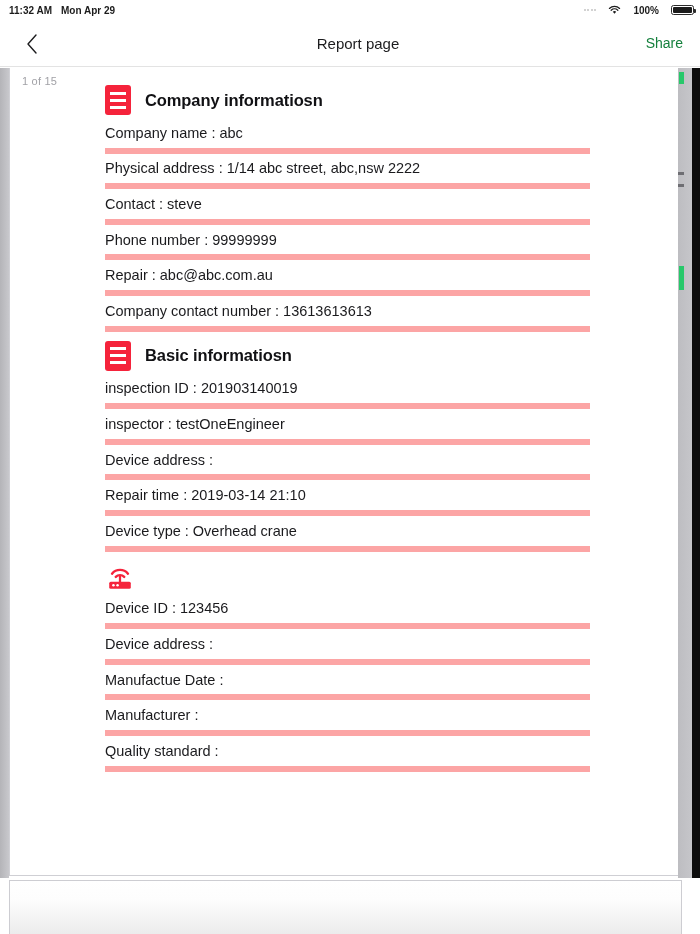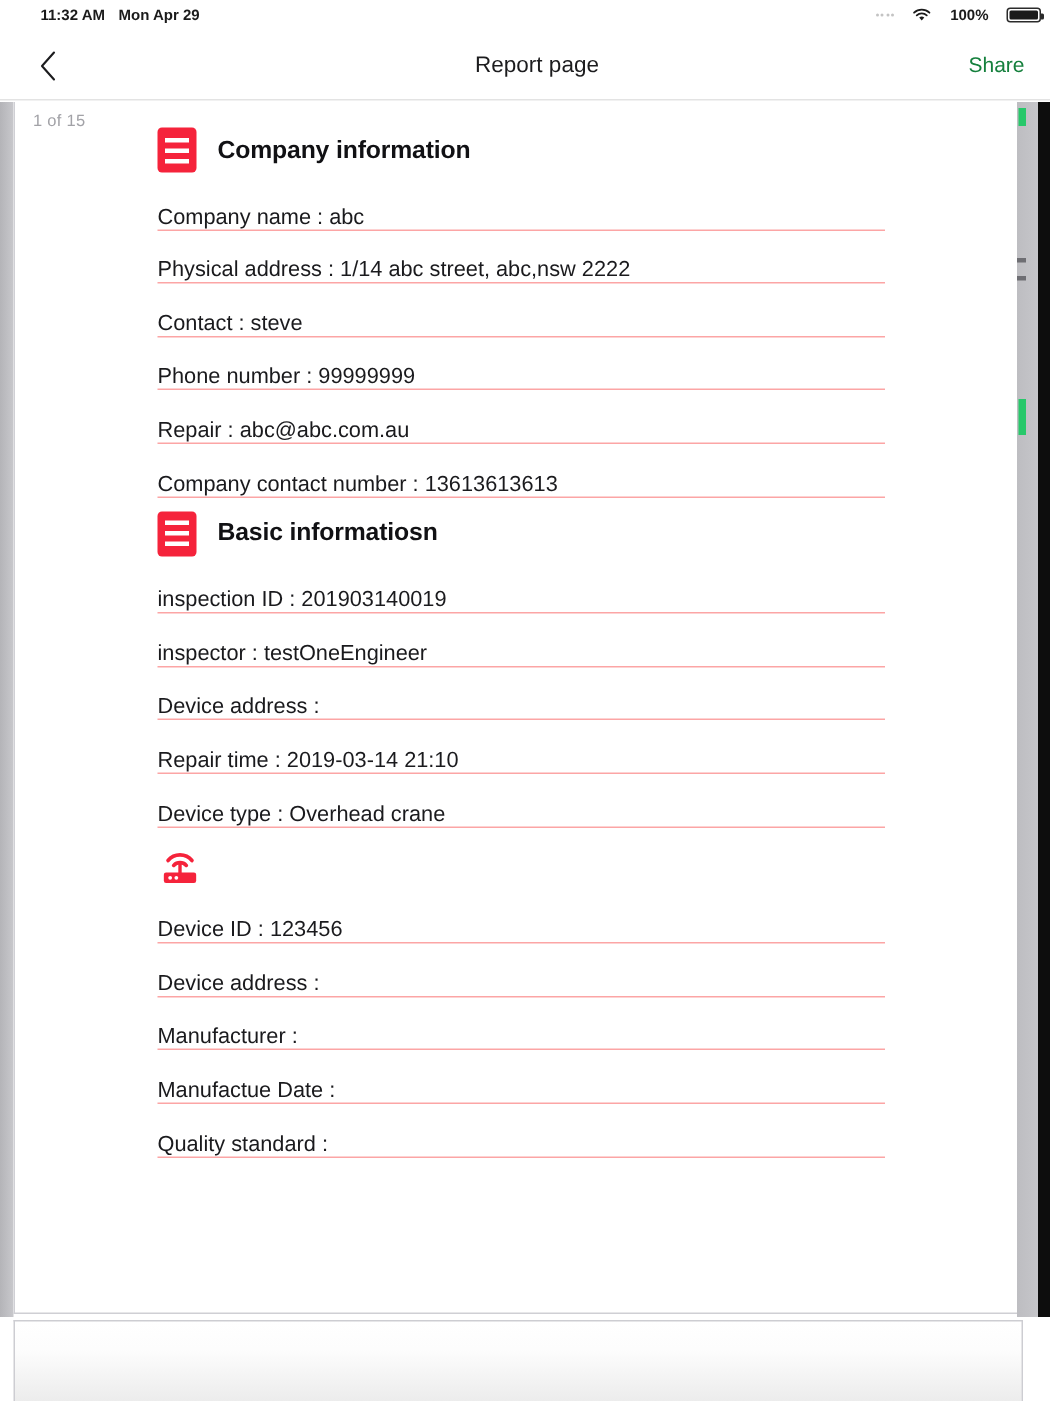--- a/index.html
+++ b/index.html
@@ -24,21 +24,20 @@
     position: absolute;
     top: 0; left: 0;
     width: 700px;
     height: 20px;
     background: #ffffff;
     display: flex;
     align-items: center;
     font-size: 10px;
     font-weight: bold;
     color: #1b1b1b;
-    padding-left: 18px;
   }
   .status-left {
     display: flex;
     align-items: center;
     gap: 9px;
     padding-left: 9px;
   }
   .status-right {
     position: absolute;
     right: 6px;
@@ -235,22 +234,22 @@
     background: #ffffff;
   }
 
   
   .icon-router { width: 30px; height: 30px; flex: none; display: block; }
 
   .field-row {
     position: relative;
     height: 35.6px;
     display: flex;
-    align-items: flex-end;
-    border-bottom: 1px solid #fca5a5;
+    align-items: center;
+    border-bottom: 6px solid #fca5a5;
   }
   .field-text {
     font-size: 14.5px;
     color: #1a1a1d;
     white-space: pre;
   }
 </style>
 </head>
 <body>
 
@@ -296,21 +295,21 @@
 
     <div class="page-sheet">
       <div class="page-counter">1 of 15</div>
       <div class="report">
           <div class="section-head">
             <div class="icon-list" style="background: rgb(245, 35, 59);">
               <i></i>
               <i></i>
               <i></i>
             </div>
-            <div class="section-title">Company information</div>
+            <div class="section-title">Company informatiosn</div>
           </div>
           <div class="field-row">
             <span class="field-text">Company name : abc</span>
           </div>
           <div class="field-row">
             <span class="field-text">Physical address : 1/14 abc street, abc,nsw 2222</span>
           </div>
           <div class="field-row">
             <span class="field-text">Contact : steve</span>
           </div>
@@ -356,24 +355,24 @@
               <circle cx="13.4" cy="25.8" r="1.35" fill="#ffffff"></circle>
             </svg>
           </div>
           <div class="field-row">
             <span class="field-text">Device ID : 123456</span>
           </div>
           <div class="field-row">
             <span class="field-text">Device address :</span>
           </div>
           <div class="field-row">
+            <span class="field-text">Manufactue Date :</span>
+          </div>
+          <div class="field-row">
             <span class="field-text">Manufacturer :</span>
-          </div>
-          <div class="field-row">
-            <span class="field-text">Manufactue Date :</span>
           </div>
           <div class="field-row">
             <span class="field-text">Quality standard :</span>
           </div>
         </div>
     </div>
 
     <div class="rail rail-right">
       <div class="rail-thumb" style="top:4px;height:12px;"></div>
       <div class="rail-mark" style="top:104px;"></div>

